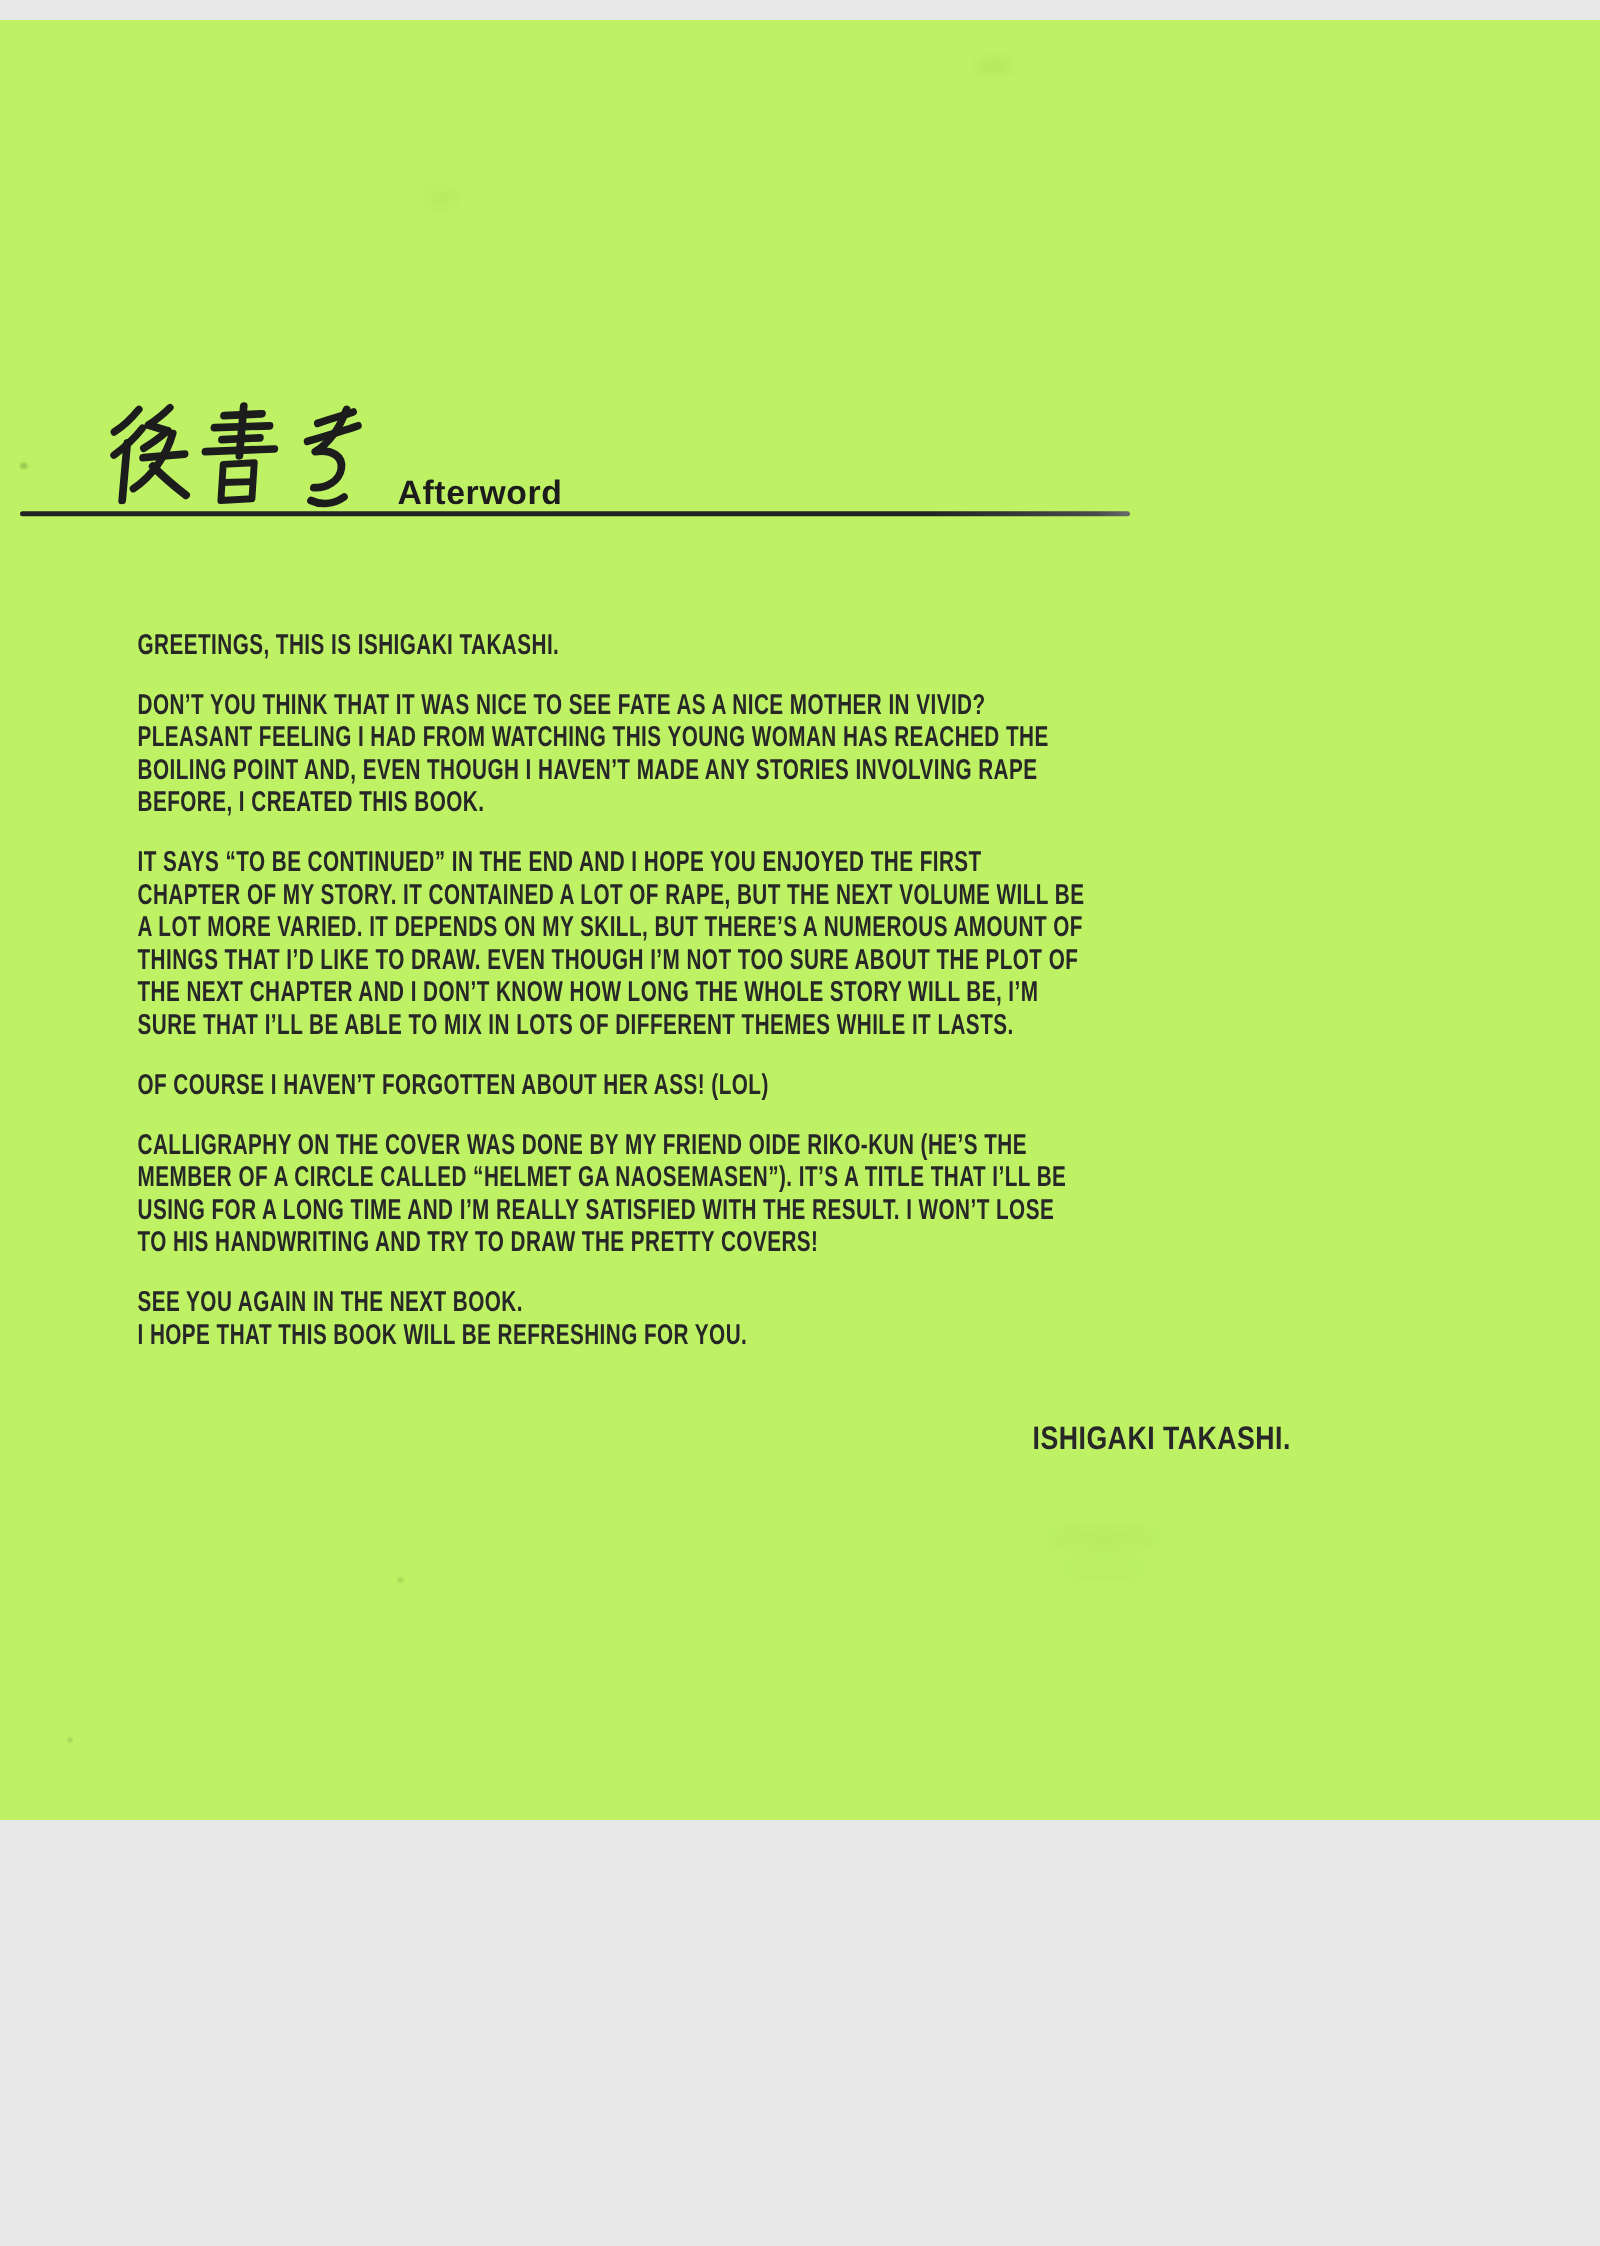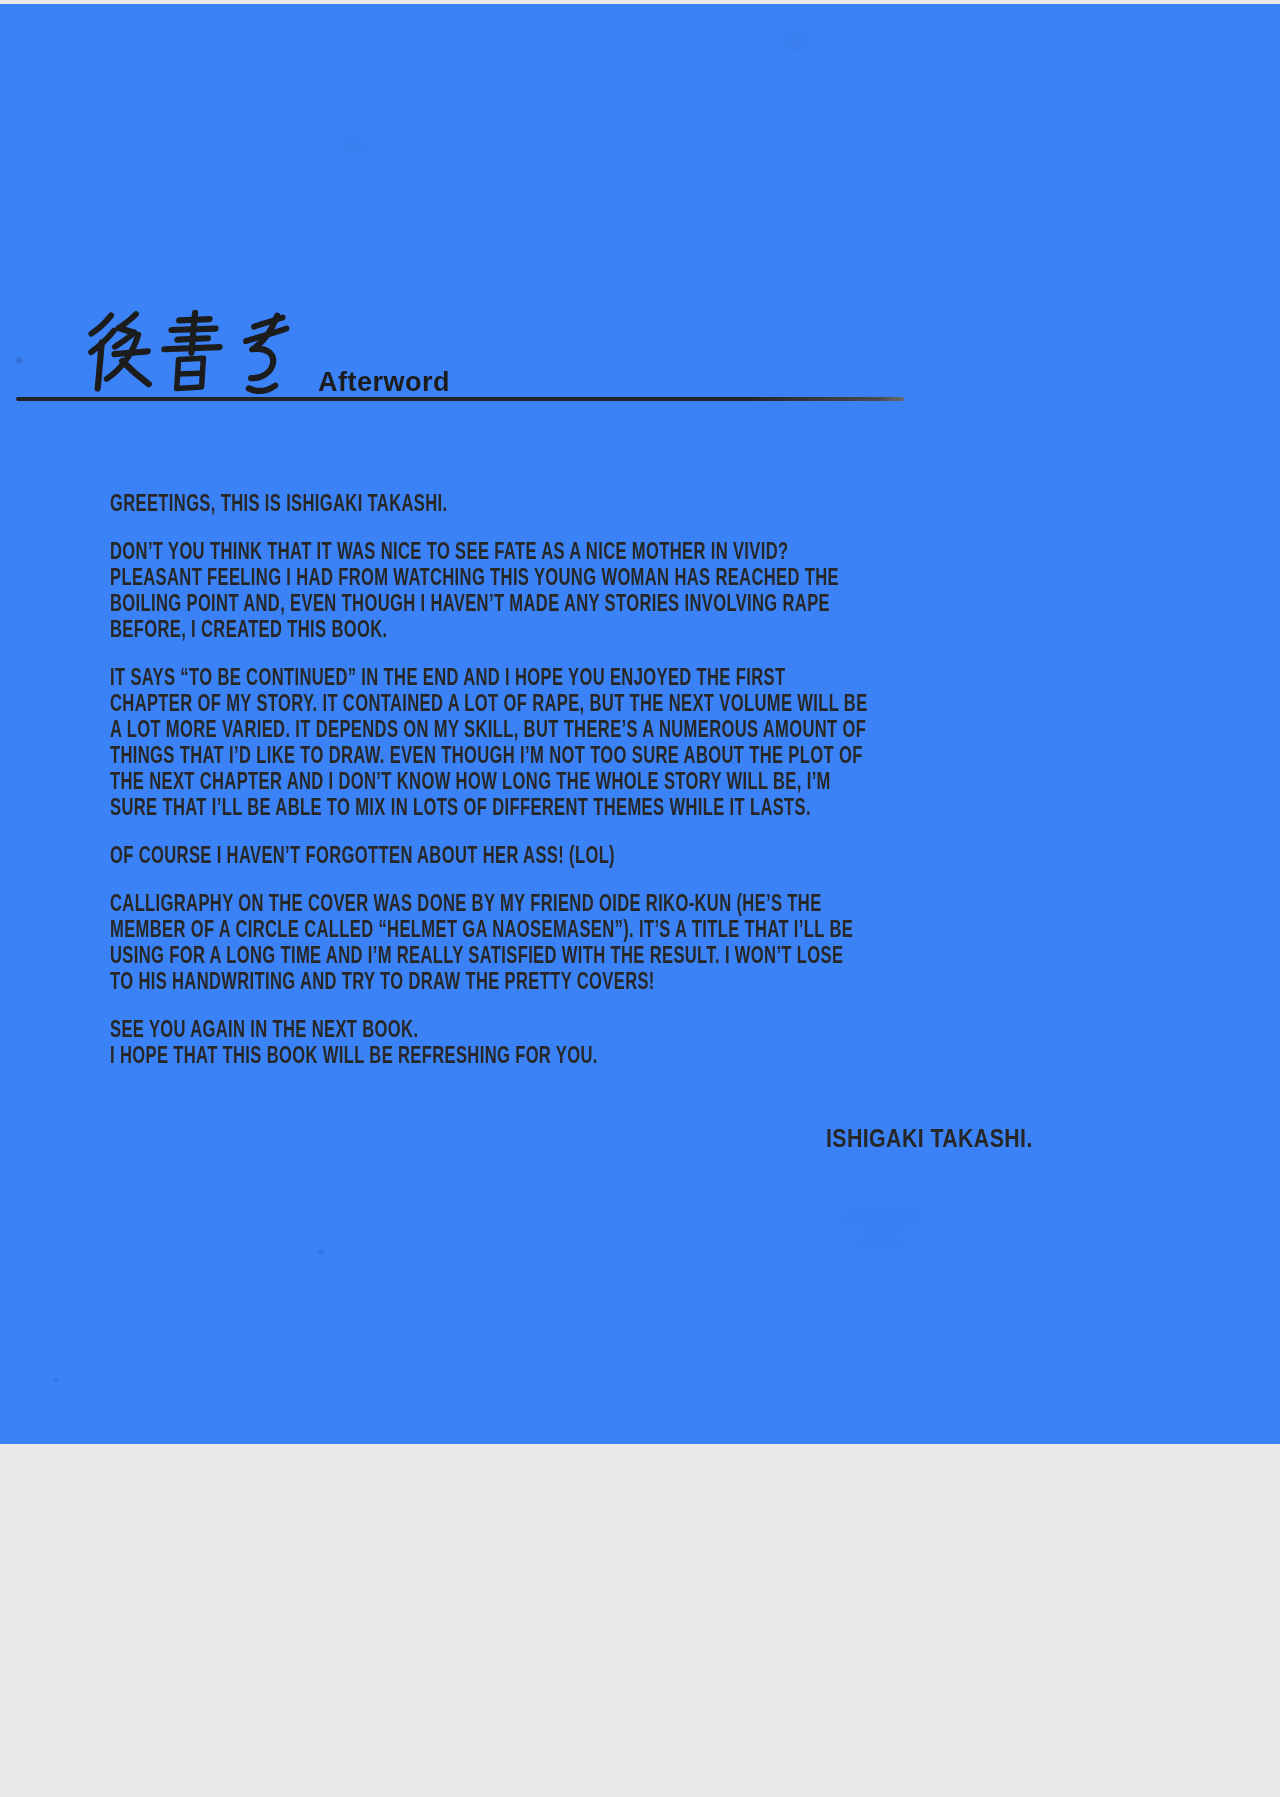--- a/index.html
+++ b/index.html
@@ -1,20 +1,20 @@
 <!DOCTYPE html>
 <html><head>
 <meta charset="utf-8">
 <style>
   html,body { margin:0; padding:0; background:#e8e8e8; }
   .page {
     position:relative;
     width:1280px; height:1440px;
-    margin:4px auto;
-    background:#3b82f6;
+    margin:16px auto;
+    background:#bef264;
     overflow:hidden;
     font-family:"Liberation Sans", sans-serif;
   }
   
   .title-kanji {
     position:absolute; left:84px; top:302px;
     width:206px; height:92px;
   }
   .title-kanji svg { width:100%; height:100%; }
   .title-en {

